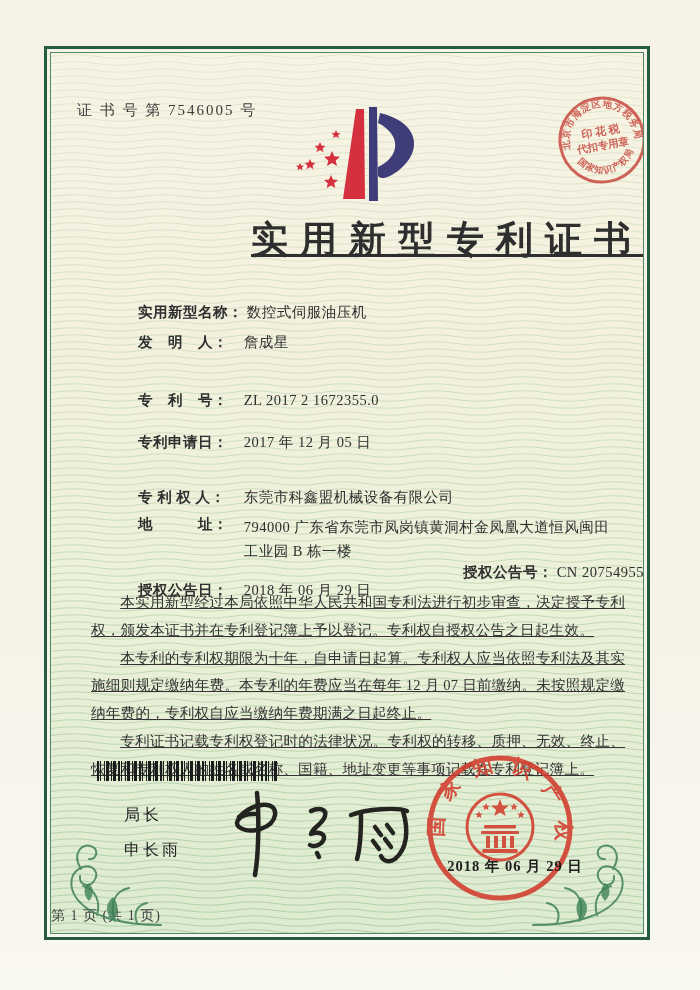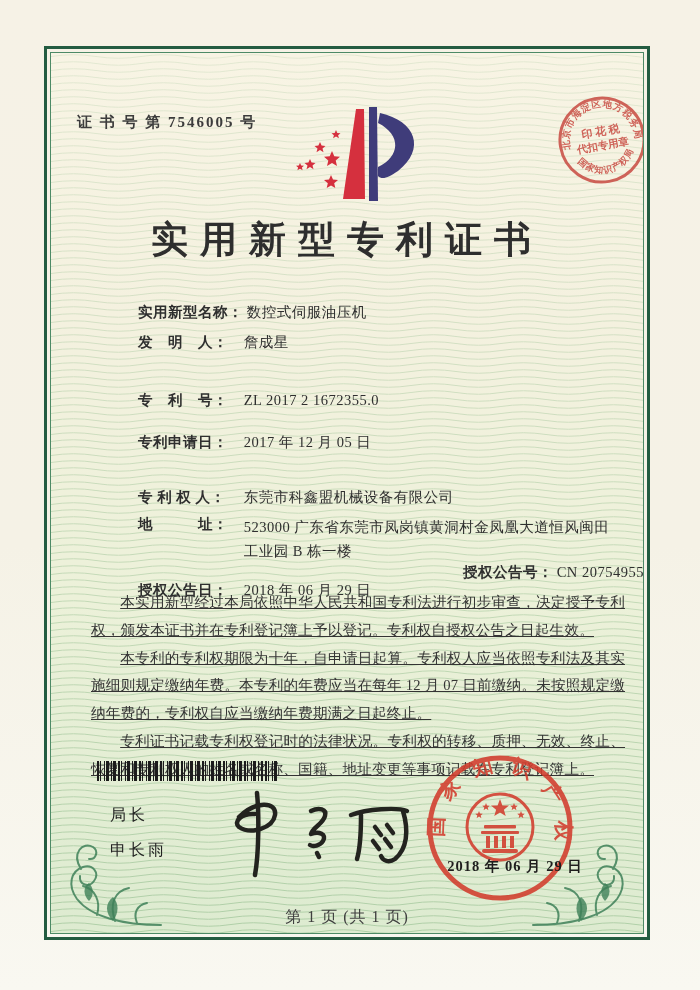--- a/index.html
+++ b/index.html
@@ -18,27 +18,27 @@
   .frame-inner {
     position:absolute; left:3px; top:3px; right:3px; bottom:3px;
     border:1.5px solid #4d8a66;
     background:linear-gradient(180deg,#f8f4e4 0%,#f4f1df 30%,#ecf1d9 62%,#ddebd0 100%);
     overflow:hidden;
   }
   .waves { position:absolute; inset:0; width:100%; height:100%; opacity:.55; }
   .content { position:absolute; inset:0; }
 
   .cert-no {
-    position:absolute; left:26px; top:60px; font-size:15px; color:#3c3c3c;
-    letter-spacing:2px; font-weight:700;
+    position:absolute; left:26px; top:48px; font-size:15px; color:#3c3c3c;
+    letter-spacing:2px; font-weight:400;
   }
   .logo { position:absolute; left:219px; top:48px; }
   .title {
-    position:absolute; left:0; top:162px; width:100%; text-align:center;
-    font-size:37px; font-weight:700; color:#2e2e2e; letter-spacing:12px;
+    position:absolute; left:0; top:162px; width:100%; text-align:right;
+    font-size:37px; font-weight:700; color:#2e2e2e; letter-spacing:12px;text-decoration:underline;
   }
   .fields { position:absolute; left:40px; top:0; width:540px; font-size:14.5px; color:#2f2f2f; }
   .frow { position:absolute; left:0; white-space:nowrap;margin-left:47px; }
   .frow .lab { display:inline-block; min-width:102px; font-weight:600; letter-spacing:.5px; }
   .frow .val { letter-spacing:.5px; }
   .val.multiline { display:inline-block; vertical-align:top; white-space:pre-line; max-width:420px; line-height:24px; }
   .frow.col2 { left:325px; }
 
   .paras {
     position:absolute; left:40px; top:536px; width:534px;
@@ -50,34 +50,34 @@
     position:absolute; left:46px; top:708px; width:180px; height:20px;
     background:repeating-linear-gradient(90deg,
       #1c1c1c 0 2px, transparent 2px 3px,
       #1c1c1c 3px 4px, transparent 4px 7px,
       #1c1c1c 7px 8px, transparent 8px 9px,
       #1c1c1c 9px 12px, transparent 12px 14px,
       #1c1c1c 14px 15px, transparent 15px 16.5px,
       #1c1c1c 16.5px 19px, transparent 19px 21px);
   }
 
-  .director { position:absolute; left:59px; top:752px; font-size:16px; color:#222; letter-spacing:3px; }
+  .director { position:absolute; left:73px; top:752px; font-size:16px; color:#222; letter-spacing:3px; }
   .director .t { display:block; margin-bottom:14px; }
   .signature { position:absolute; left:160px; top:730px; }
 
   .seal { position:absolute; left:374px; top:700px; }
   .seal-date {
     position:absolute; left:384px; top:804px; width:160px; text-align:center;
     font-size:14.5px; color:#1e1d1d; letter-spacing:1px; font-weight:600;
   }
   .stamp { position:absolute; left:496px; top:32px; transform:rotate(-10deg); opacity:.92; }
 
   .footer {
-    position:absolute; left:0; top:854px; width:100%; text-align:center;
-    font-size:16px; color:#3f3f3f; letter-spacing:1px;
+    position:absolute; left:0; top:854px; width:100%; text-align:left;
+    font-size:14px; color:#3f3f3f; letter-spacing:1px;
   }
   .flourish { position:absolute; }
   .flourish.bl { left:2px; bottom:2px; }
   .flourish.br { right:2px; bottom:2px; transform:scaleX(-1); }
 </style>
 </head>
 <body>
 
 <div class="paper">
   <div class="frame">
@@ -136,21 +136,21 @@
           <div class="frow" style="top:380px">
             <span class="lab">专利申请日：</span>
             <span class="val">2017 年 12 月 05 日</span>
           </div>
           <div class="frow" style="top:435px">
             <span class="lab">专 利 权 人：</span>
             <span class="val">东莞市科鑫盟机械设备有限公司</span>
           </div>
           <div class="frow" style="top:462px">
             <span class="lab">地　　　址：</span>
-            <span class="val multiline">523000 广东省东莞市凤岗镇黄洞村金凤凰大道恒风闽田
+            <span class="val multiline">794000 广东省东莞市凤岗镇黄洞村金凤凰大道恒风闽田
 工业园 B 栋一楼</span>
           </div>
           <div class="frow" style="top:528px">
             <span class="lab">授权公告日：</span>
             <span class="val">2018 年 06 月 29 日</span>
           </div>
           <div class="frow col2" style="top:510px">
             <span class="lab" style="min-width:0">授权公告号：</span>
             <span class="val">CN 207549550 U</span>
           </div>

